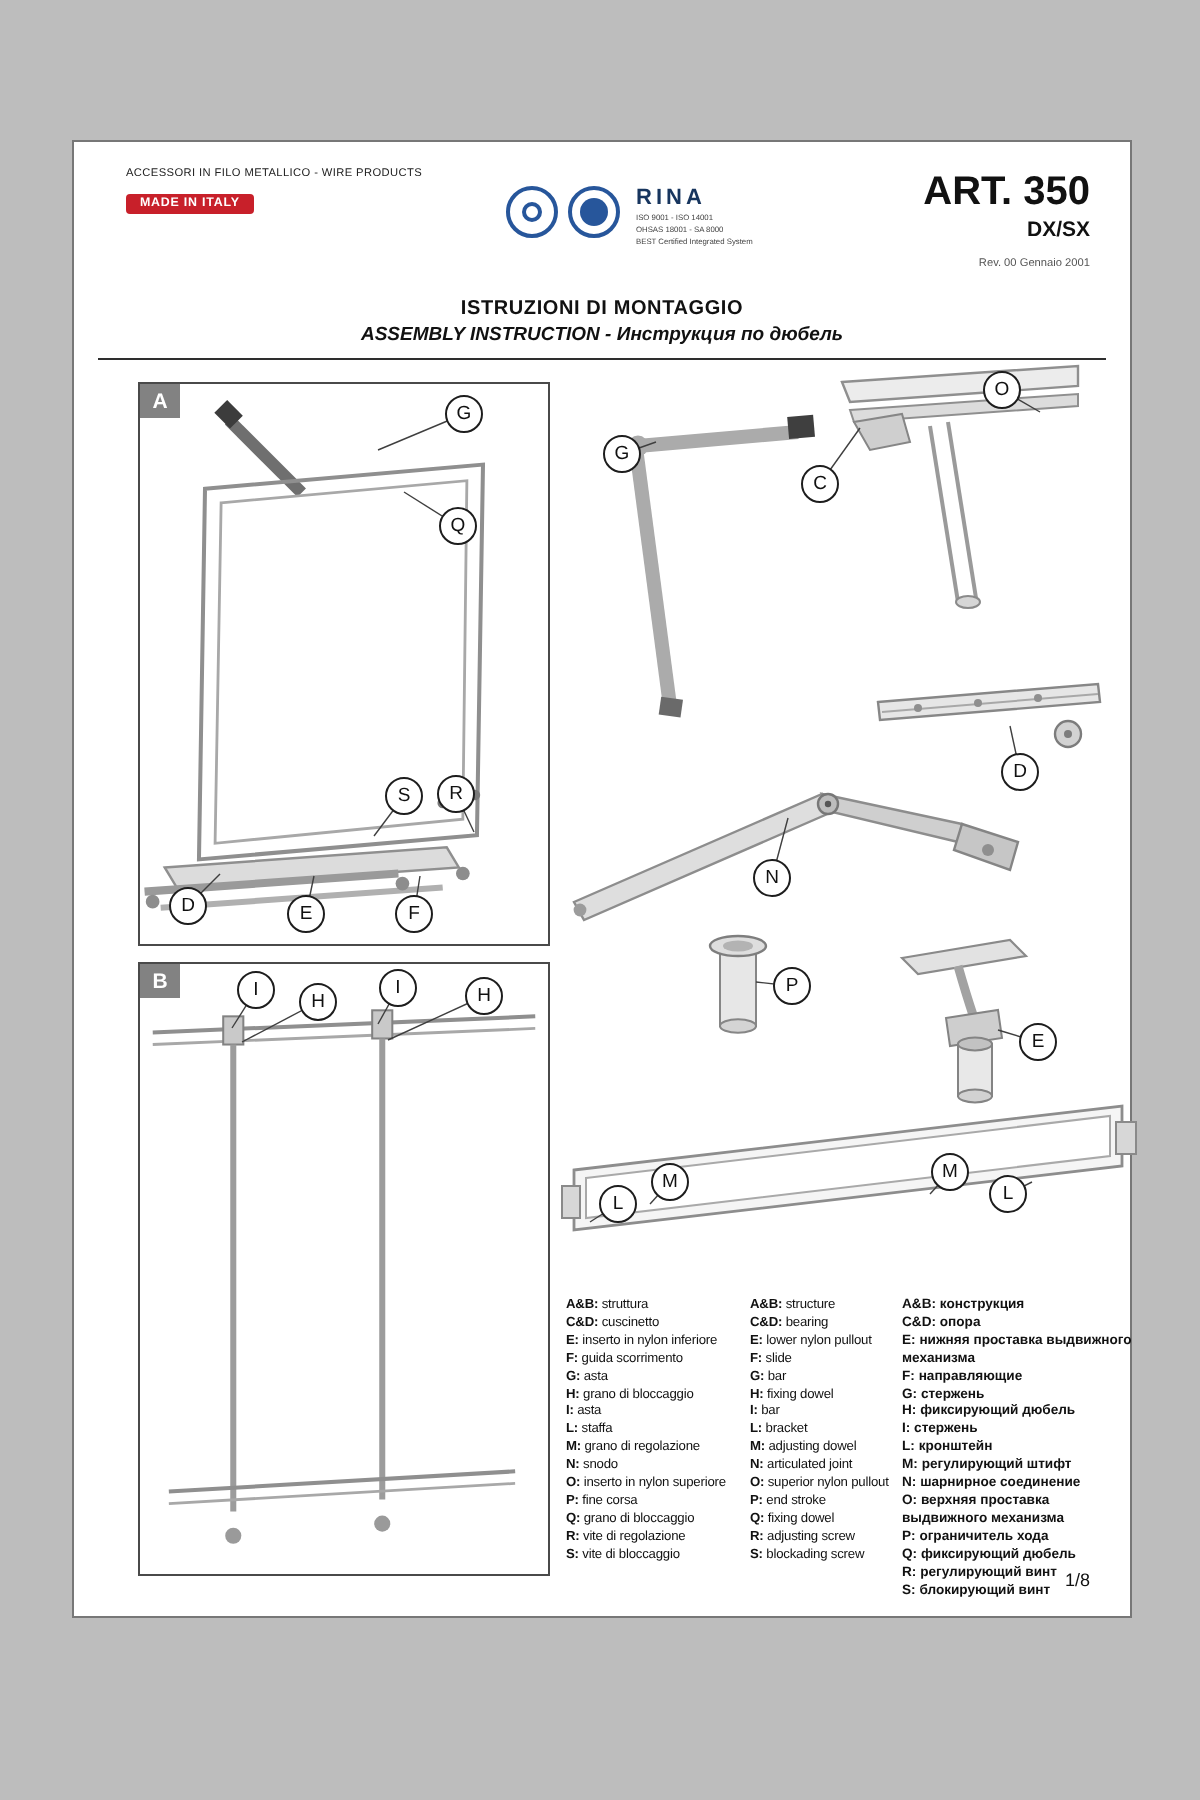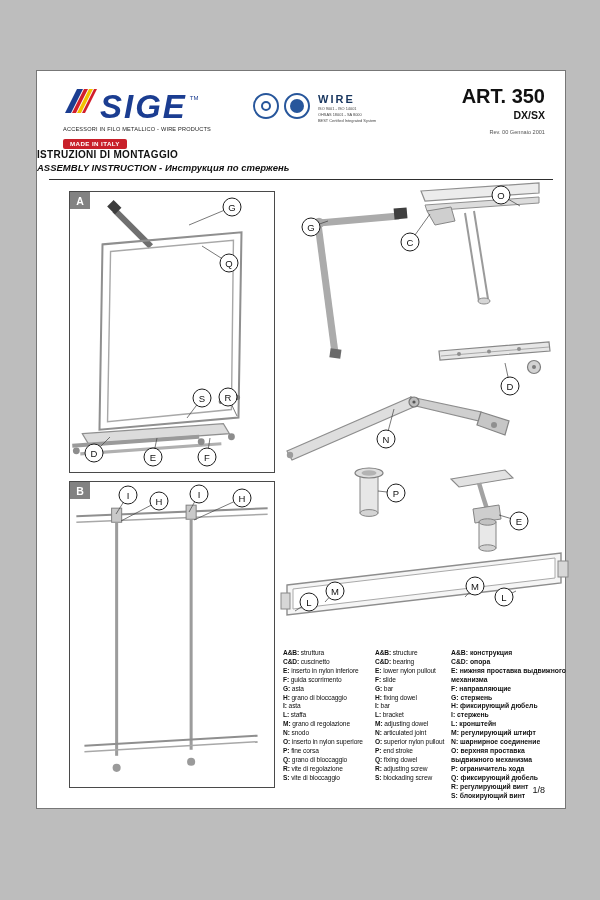--- a/index.html
+++ b/index.html
@@ -27,21 +27,21 @@
     background:#fff; box-sizing:border-box; position:relative; flex:0 0 auto; }
   .cert-circle.c2::after { content:''; position:absolute; inset:4px; border-radius:50%; background:#27569b; }
   .cert-circle.c1::after { content:''; position:absolute; inset:6px; border-radius:50%; border:2px solid #27569b; }
   .rina { margin-left:3px; }
   .rina-name { font-size:11px; font-weight:bold; color:#17355e; letter-spacing:2px; }
   .rina-line { font-size:3.9px; color:#444; margin-top:1px; white-space:nowrap; }
   .art { position:absolute; right:20px; top:14px; text-align:right; }
   .art-number { font-size:20px; font-weight:800; }
   .art-variant { font-size:10.5px; font-weight:bold; margin-top:1px; }
   .revision { font-size:5.6px; color:#555; margin-top:8px; }
-  .titles { position:absolute; left:0; right:0; top:78px; }
+  .titles { position:absolute; left:0; right:0; top:78px; text-align:center; }
   .title1 { font-size:10px; font-weight:bold; letter-spacing:.3px; }
   .title2 { font-size:9.5px; font-weight:bold; font-style:italic; margin-top:2px; }
   .rule { position:absolute; left:12px; right:12px; top:108px; border-top:1px solid #2e2e2e; height:0; }
   
   .panel { position:absolute; border:1px solid #4a4a4a; background:#fff; }
   .panel-a { left:32px; top:120px; width:204px; height:280px; }
   .panel-b { left:32px; top:410px; width:204px; height:305px; }
   .panel-label { position:absolute; left:0; top:0; width:20px; height:17px; background:#828282;
     color:#fff; font-size:10.5px; font-weight:bold; display:flex; align-items:center; justify-content:center; z-index:2; }
   .panel svg.drawing { position:absolute; inset:0; width:100%; height:100%; }
@@ -66,56 +66,44 @@
   #legend-ru { left:414px; width:116px; font-weight:bold; font-size:6.8px; }
   .lk { font-weight:bold; }
   .page-number { position:absolute; right:20px; top:714px; font-size:9px; }
 </style>
 </head>
 <body>
 
 <div class="page">
 
   <div class="brand">
-    <div class="logo-row">
-      <span>
-        <svg width="34" height="32" viewBox="0 0 34 32">
-          <path d="M2 26 L14 2 L20 2 L8 26 Z" fill="#1b3d91"></path>
-          <path d="M9 26 L21 2 L25 2 L13 26 Z" fill="#d21e2b"></path>
-          <path d="M14 26 L26 2 L30 2 L18 26 Z" fill="#f2c200"></path>
-          <path d="M19 26 L31 2 L34 2 L22 26 Z" fill="#d21e2b"></path>
-        </svg>
-      </span>
-      <span class="logo-text">SIGE</span>
-      <span class="logo-tm">TM</span>
-    </div>
     <div class="tagline">ACCESSORI IN FILO METALLICO - WIRE PRODUCTS</div>
     <div class="made-in">MADE IN ITALY</div>
   </div>
 
   <div class="certs">
     <span class="cert-circle c1"></span>
     <span class="cert-circle c2"></span>
     <span class="rina">
-      <div class="rina-name">WIRE</div>
+      <div class="rina-name">RINA</div>
       <div class="rina-line">ISO 9001 - ISO 14001</div>
       <div class="rina-line">OHSAS 18001 - SA 8000</div>
       <div class="rina-line">BEST Certified Integrated System</div>
     </span>
   </div>
 
   <div class="art">
     <div class="art-number">ART. 350</div>
     <div class="art-variant">DX/SX</div>
     <div class="revision">Rev. 00 Gennaio 2001</div>
   </div>
 
   <div class="titles">
     <div class="title1">ISTRUZIONI DI MONTAGGIO</div>
-    <div class="title2">ASSEMBLY INSTRUCTION - Инструкция по стержень</div>
+    <div class="title2">ASSEMBLY INSTRUCTION - Инструкция по дюбель</div>
   </div>
   <div class="rule"></div>
 
   <div class="panel panel-a">
     <div class="panel-label">A</div>
     <svg class="drawing" viewBox="0 0 202 278">
       <line x1="44" y1="18" x2="80" y2="54" stroke="#6f6f6f" stroke-width="6"></line>
       <rect x="38" y="10" width="11" height="9" fill="#3c3c3c" transform="rotate(45 43 15)"></rect>
       <path d="M32 52 L170 40 L167 224 L29 236 Z" fill="none" stroke="#8f8f8f" stroke-width="2"></path>
       <path d="M40 59 L162 48 L160 216 L37 228 Z" fill="none" stroke="#a8a8a8" stroke-width="1.4"></path>

